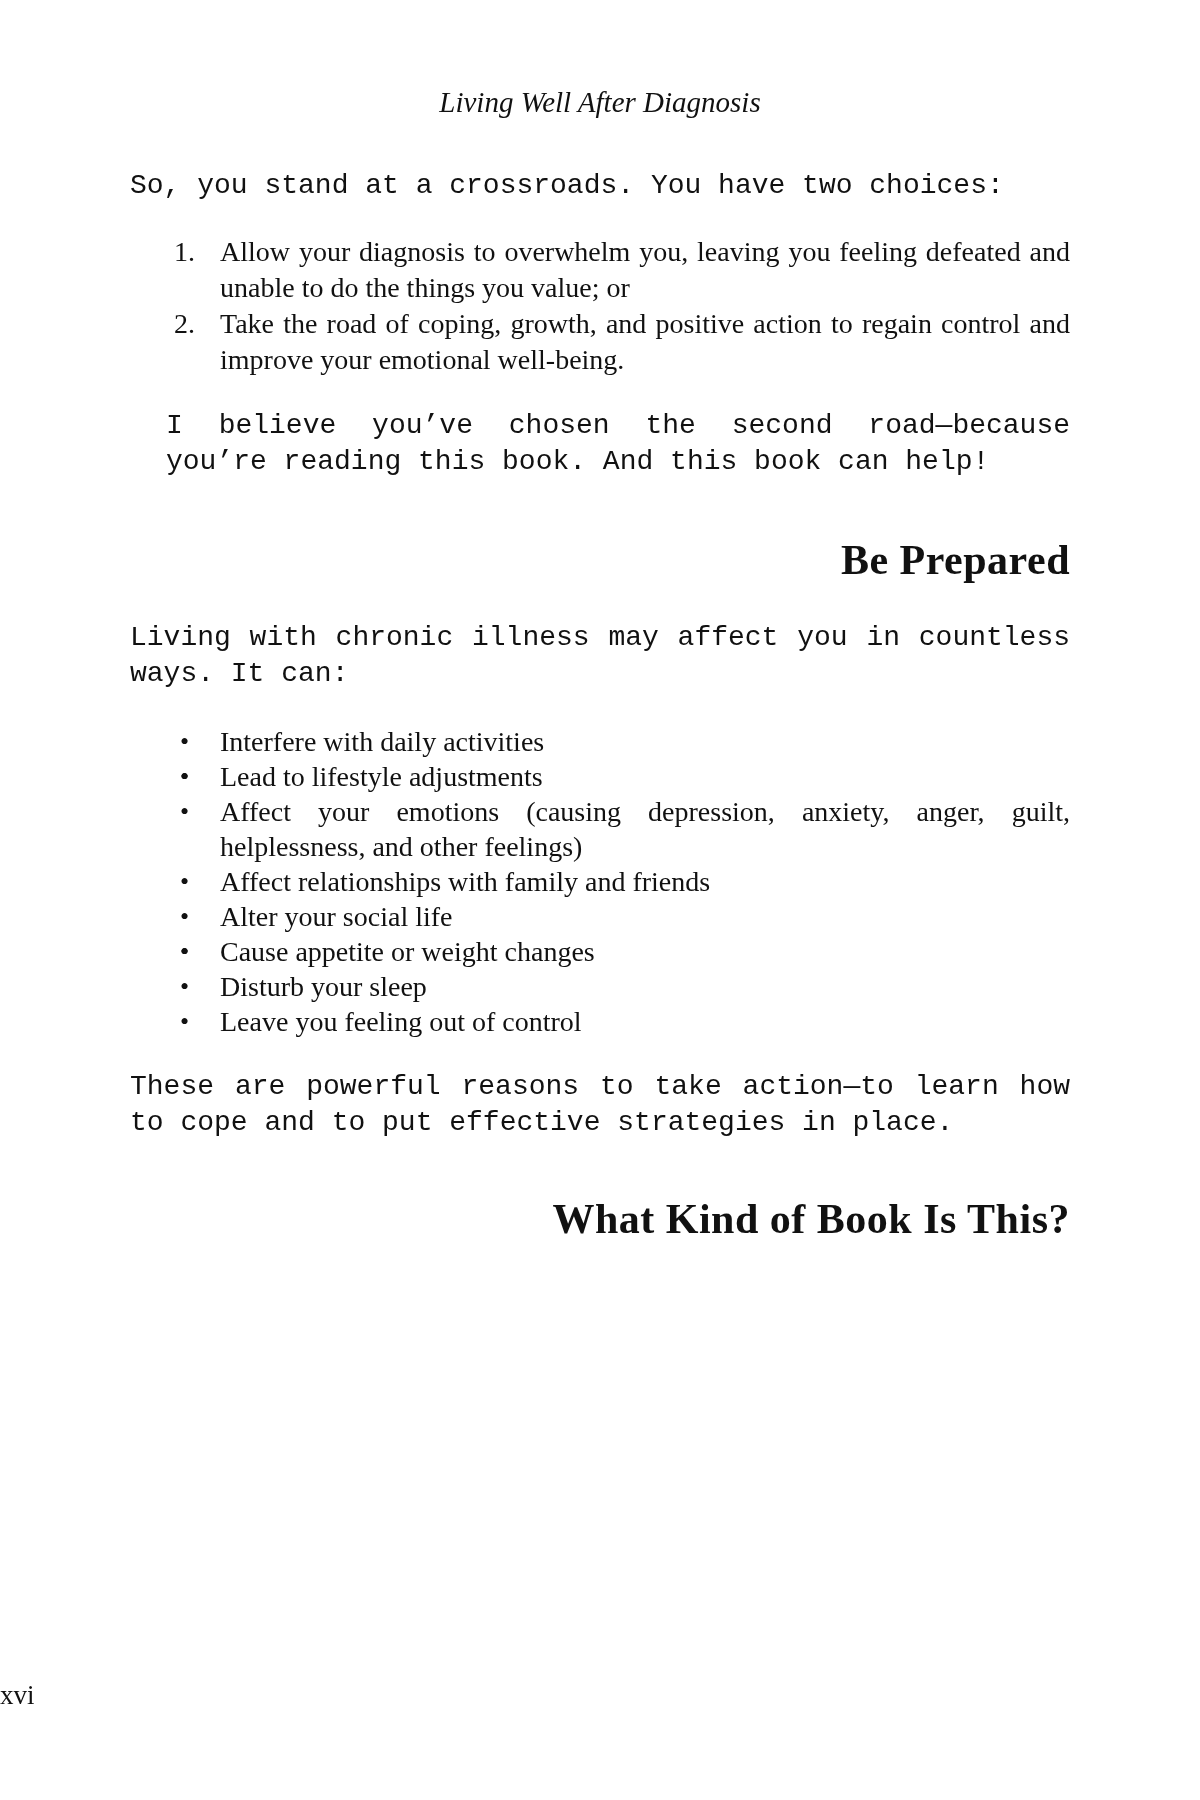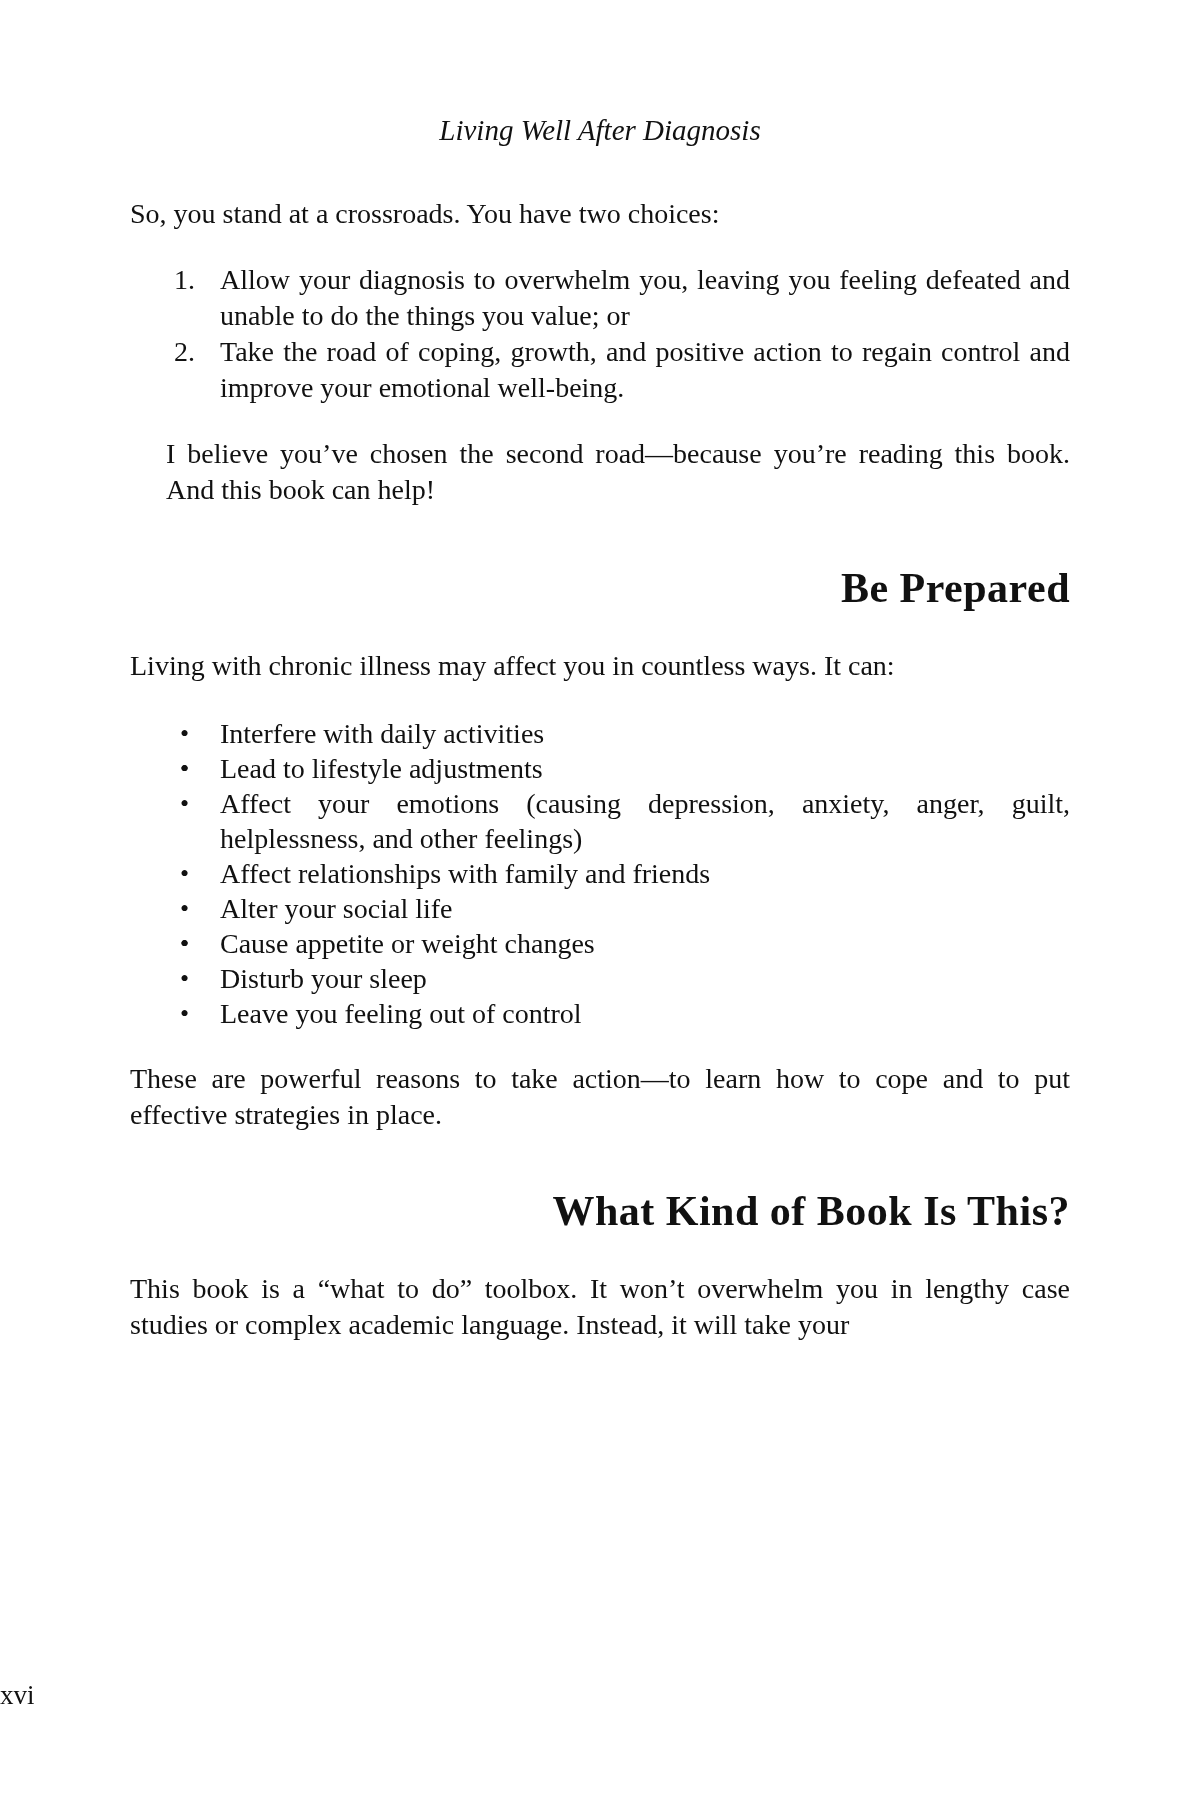--- a/index.html
+++ b/index.html
@@ -12,35 +12,36 @@
     height: 1800px;
     position: relative;
     color: #111111;
     font-family: "Liberation Serif", "DejaVu Serif", serif;
     overflow: hidden;
   }
   .page {
     box-sizing: border-box;
     width: 1200px;
     height: 1800px;
-    padding: 112px 130px 0 130px;
+    padding: 84px 130px 0 130px;
     position: relative;
   }
   .running-head {
     text-align: center;
     font-style: italic;
     font-size: 29px;
     line-height: 36px;
     margin-bottom: 48px;
   }
   .para {
     font-size: 28px;
     line-height: 36px;
     text-align: justify;
     margin: 0;
+    font-family: Liberation Mono, monospace;
   }
   .intro-para { margin-bottom: 30px; }
   .believe-para { margin-top: 30px; margin-left: 36px; }
   .num-list {
     margin: 0;
     padding-left: 90px;
   }
   .num-item {
     position: relative;
     font-size: 28px;
@@ -150,17 +151,16 @@
     <div class="bullet-item">
       <span class="marker">•</span>
       <span>Leave you feeling out of control</span>
     </div>
   </div>
 
   <p class="para closing-para">These are powerful reasons to take action—to learn how to cope and to put effective strategies in place.</p>
 
   <h1 class="section-heading heading-2">What Kind of Book Is This?</h1>
 
-  <p class="para">This book is a “what to do” toolbox. It won’t overwhelm you in lengthy case studies or complex academic language. Instead, it will take your</p>
 
   <div class="page-number">xvi</div>
 
 </div>
 
 </body></html>

